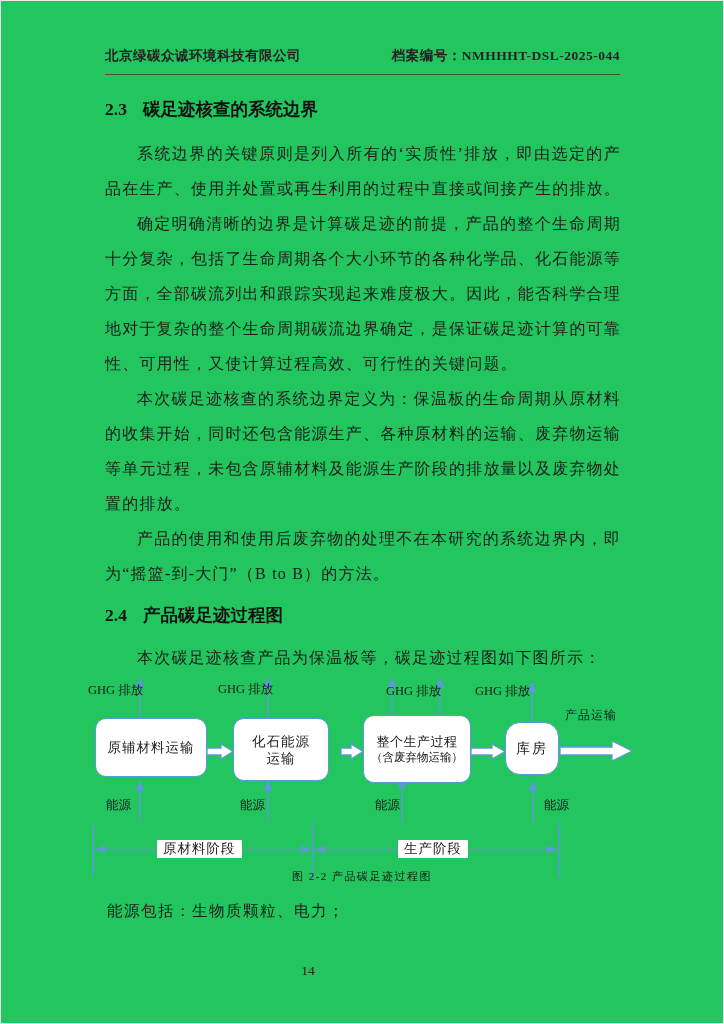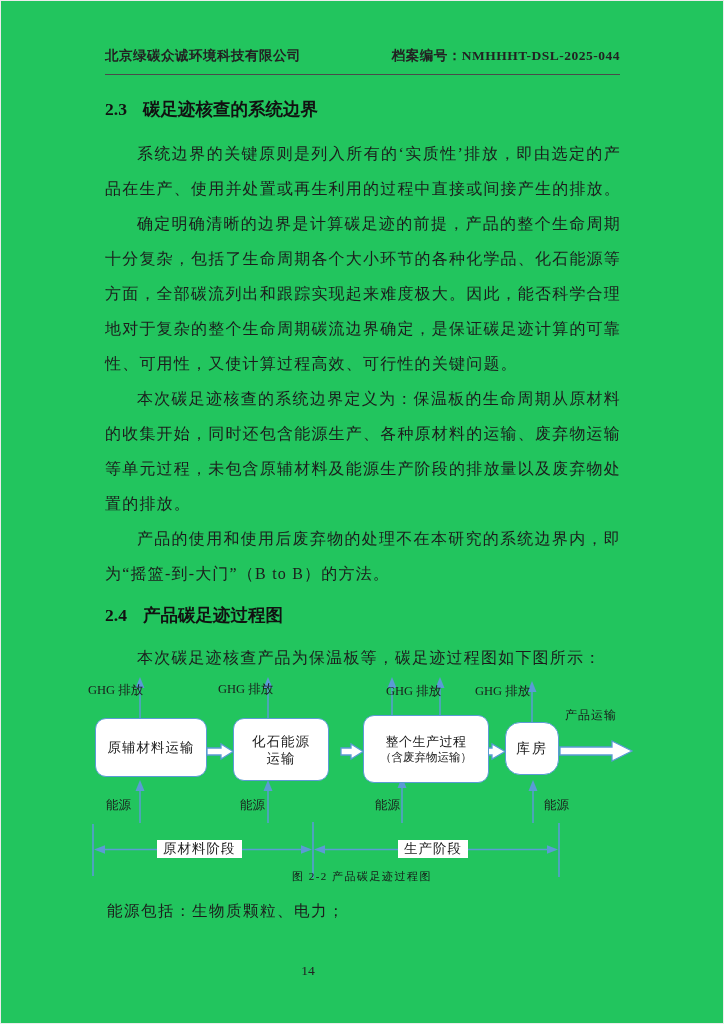--- a/index.html
+++ b/index.html
@@ -31,21 +31,21 @@
   
   .diagram { position:absolute; top:668px; left:0; width:724px; height:235px; }
   .diagram-svg { position:absolute; top:0; left:0; width:724px; height:235px; color:var(--blue); }
   .fbox {
     position:absolute; border:1.4px solid var(--blue); border-radius:11px;
     background:#fff; display:flex; flex-direction:column; align-items:center; justify-content:center;
     text-align:center; color:#1a1a1a;
   }
   #fbox-1 { left:95px;  top:50px; width:112px; height:59px; font-size:13.5px; letter-spacing:1px; padding:0 8px;  line-height:17px; }
   #fbox-2 { left:233px; top:50px; width:96px; height:63px; font-size:13.5px; letter-spacing:1px; padding:0 12px; line-height:17px; }
-  #fbox-3 { left:363px; top:47px; width:126px; height:68px; padding:0 2px; }
+  #fbox-3 { left:363px; top:47px; width:108px; height:68px; padding:0 2px; }
   #fbox-3 .fbox-line1 { font-size:13px;  letter-spacing:0.5px; line-height:16px; }
   #fbox-3 .fbox-line2 { font-size:11.5px; letter-spacing:0; line-height:14px; }
   #fbox-4 { left:505px; top:54px; width:54px; height:53px; font-size:14px; letter-spacing:2px;border-radius:15px; }
   .dlabel { position:absolute; font-size:12.5px; color:#1a1a1a; white-space:nowrap; }
   .ghg-1 { left:88px;  top:14px; }
   .ghg-2 { left:218px; top:13px; }
   .ghg-3 { left:386px; top:15px; }
   .ghg-4 { left:475px; top:15px; }
   .en-1  { left:106px; top:129px; }
   .en-2  { left:240px; top:129px; }

